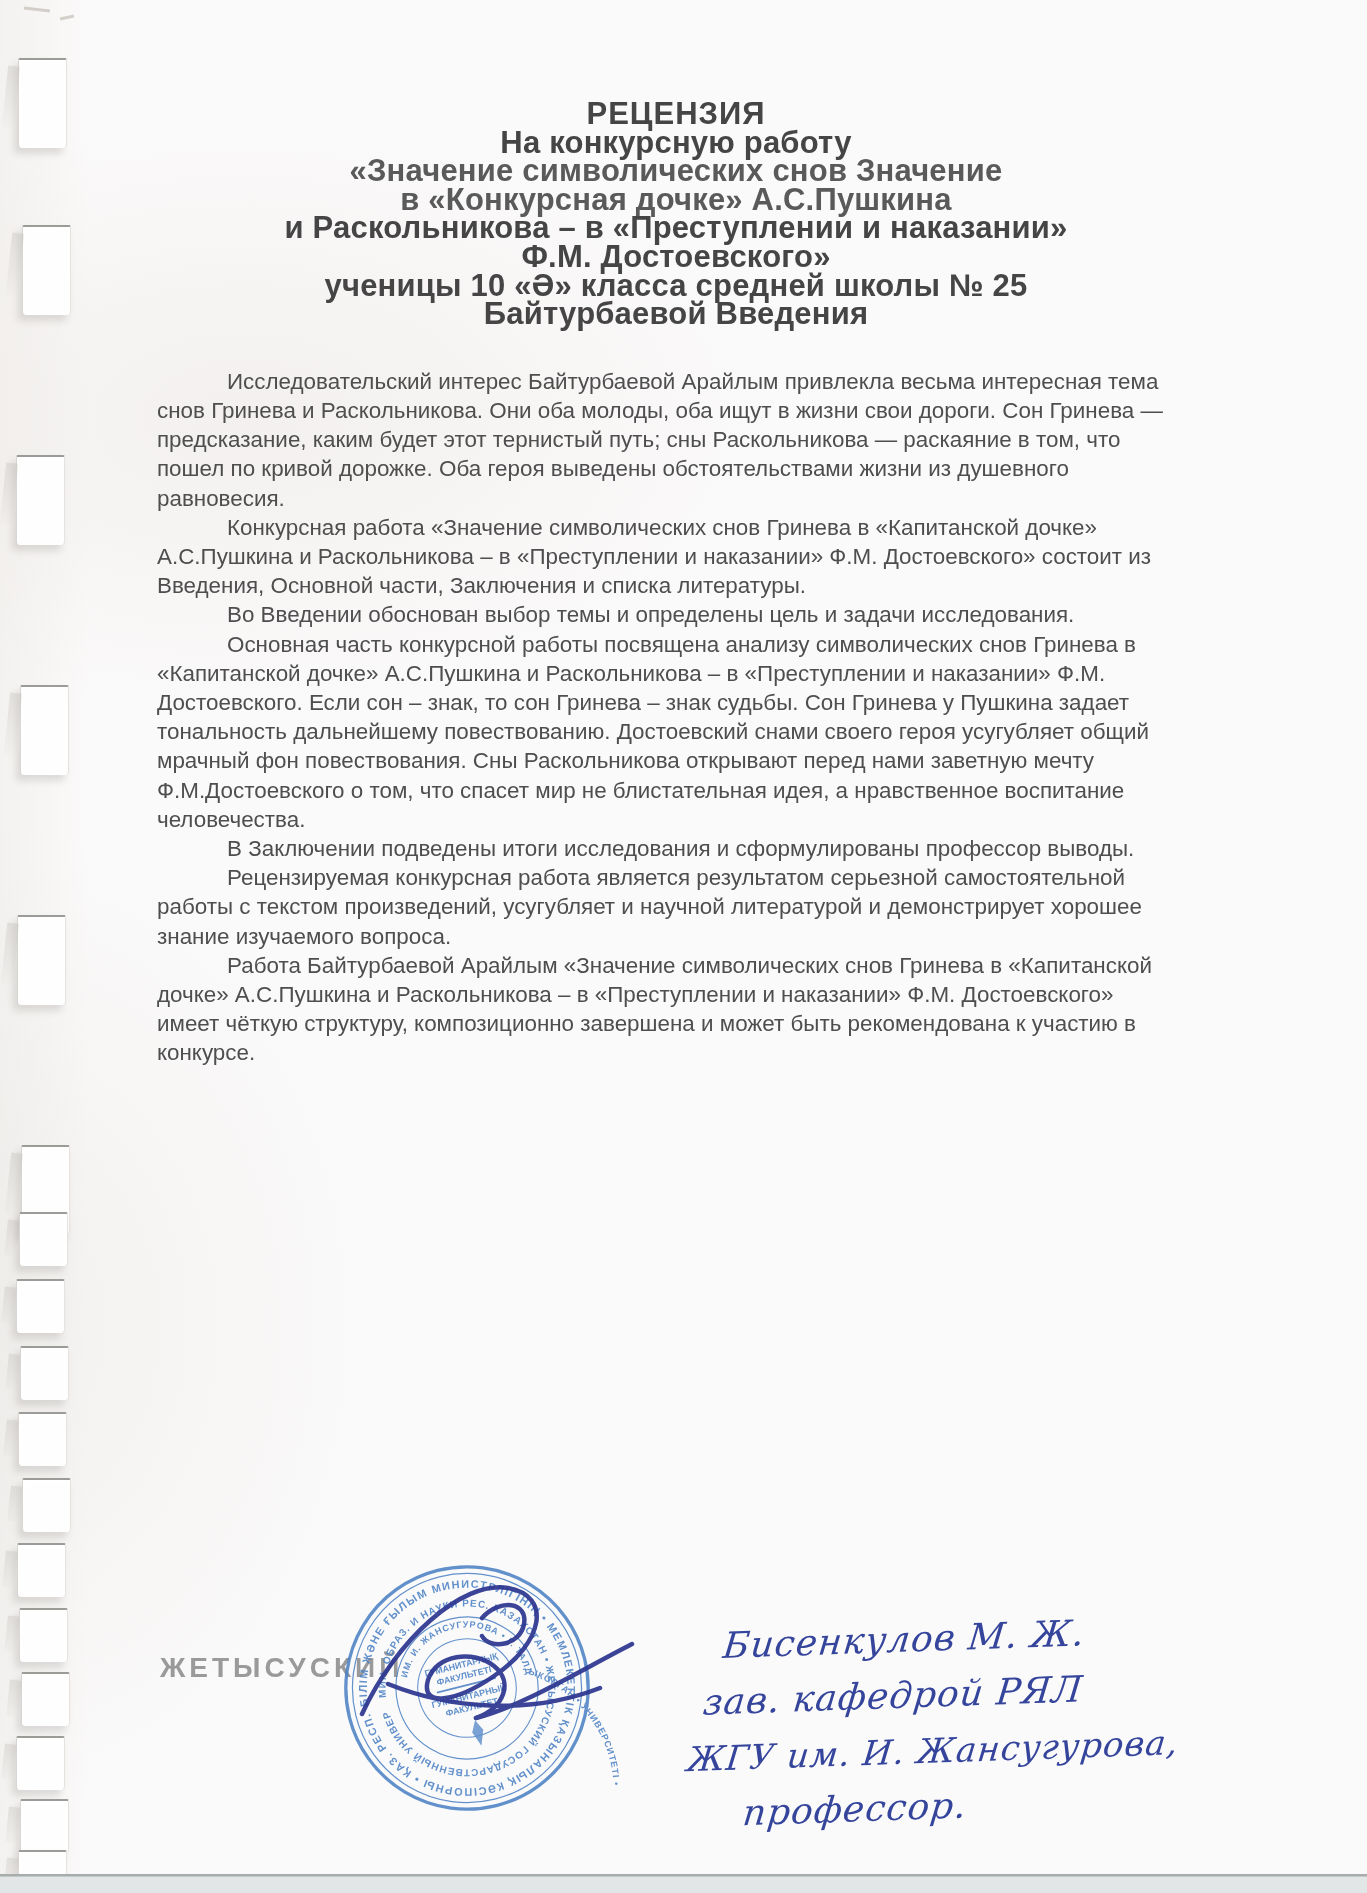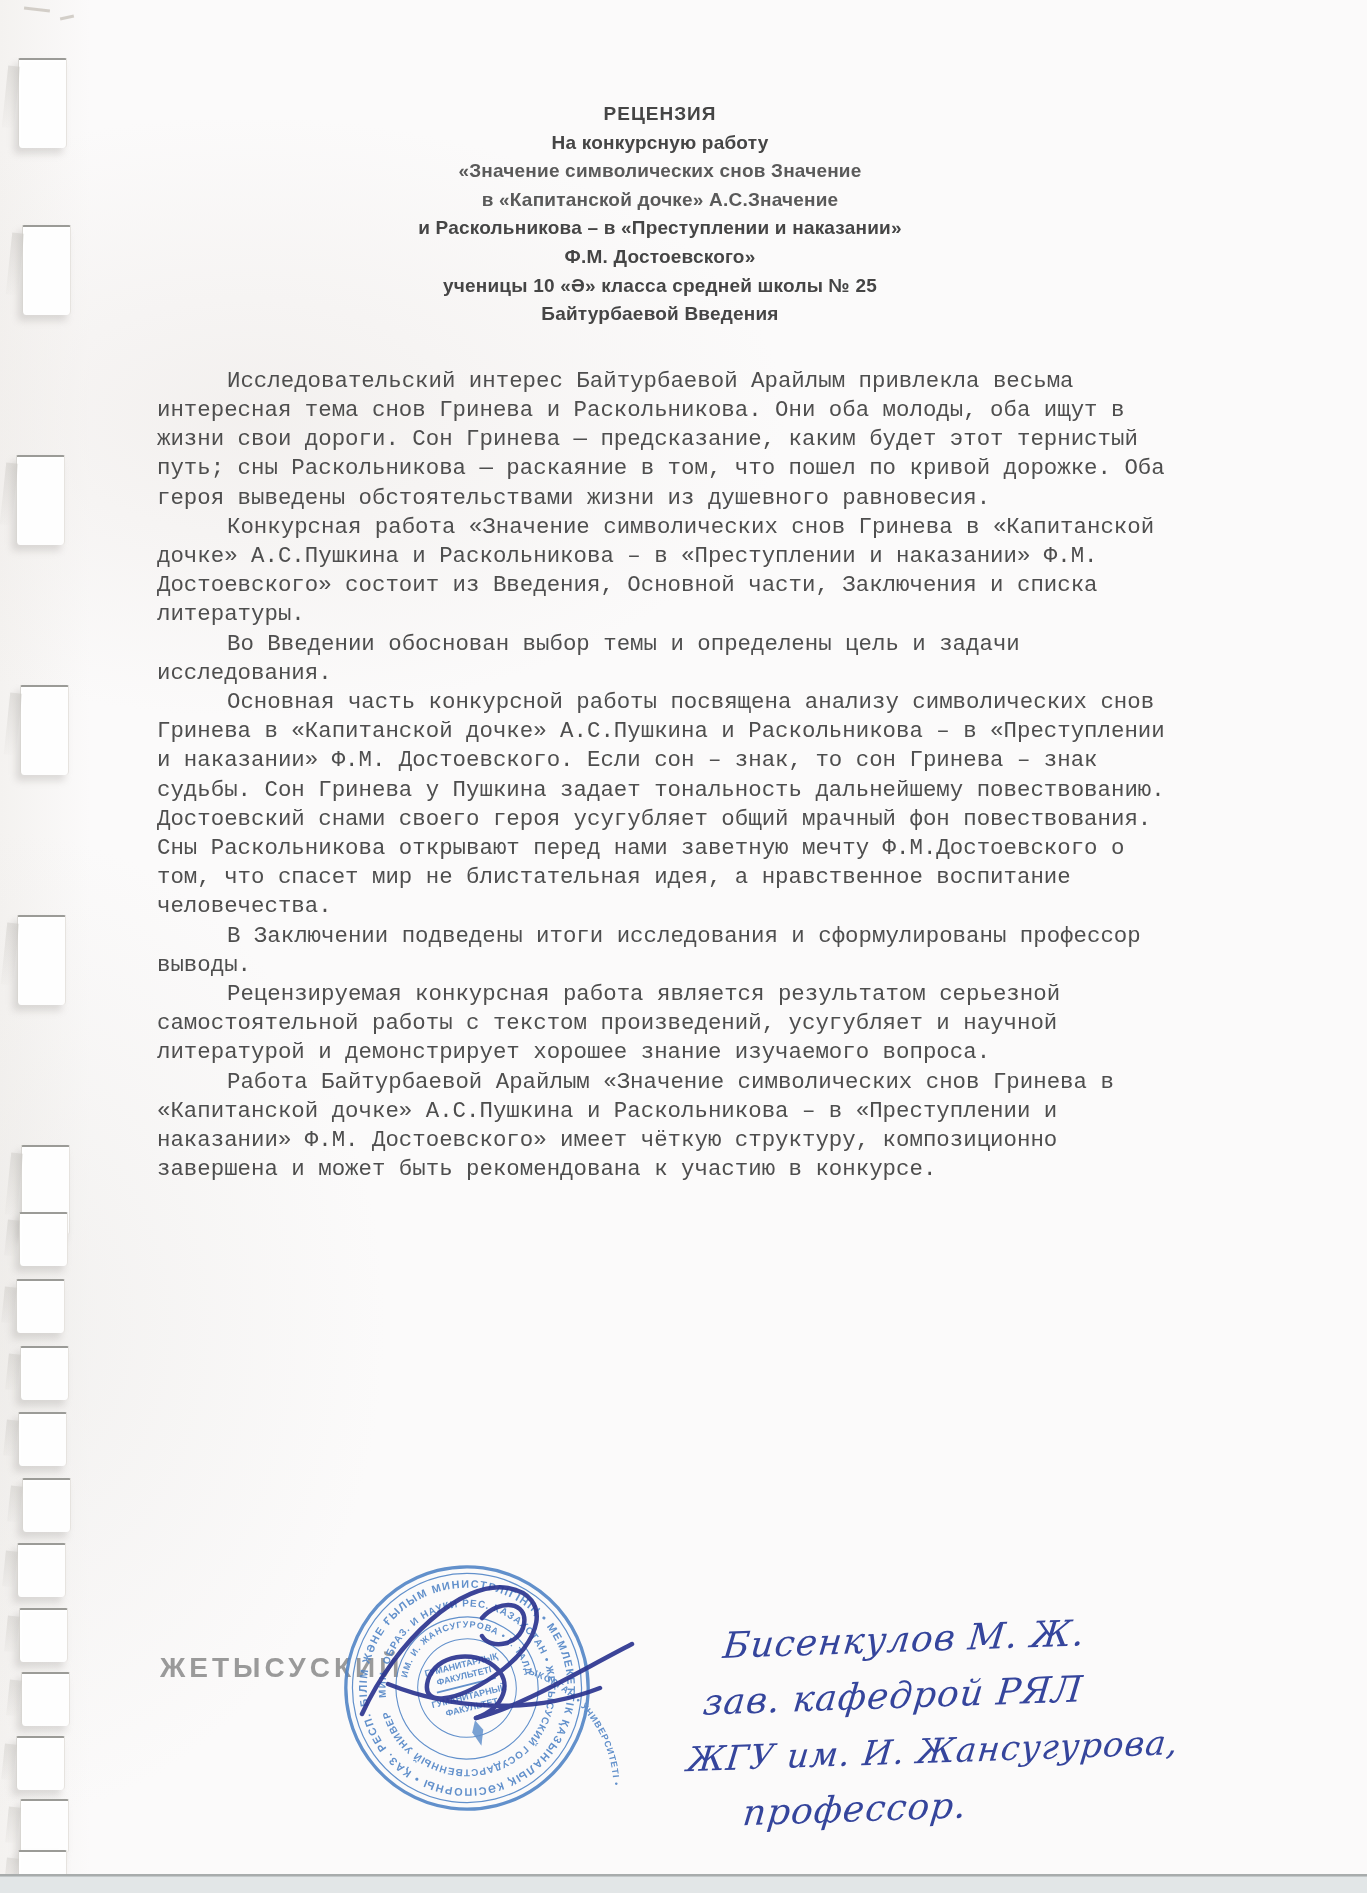--- a/index.html
+++ b/index.html
@@ -30,32 +30,33 @@
     content:"";position:absolute;left:-14px;top:6px;width:12px;height:70%;
     background:linear-gradient(135deg, rgba(190,187,182,.35), rgba(190,187,182,0));
     transform:rotate(6deg);
   }
   .corner-mark{position:absolute;border-top:3px solid #c9c4bd;width:26px;opacity:.8;}
 
   
   .content{position:absolute;left:0;top:0;width:100%;z-index:2;color:#4a4a4a;}
   .title-block{
     margin-top:100px;width:1320px;text-align:center;
-    font-weight:bold;font-size:19px;line-height:28.6px;color:#454545;
+    font-weight:bold;font-size:31px;line-height:28.6px;color:#454545;
     letter-spacing:.2px;
+    margin-left:16px;
   }
   .title-block .t-line:nth-child(1){letter-spacing:1px;}
   .title-block .t-line:nth-child(3),
   .title-block .t-line:nth-child(4){color:#5a5a5a;}
   .body-text{
     margin:38px 0 0 157px;width:1008px;
     font-size:22.4px;line-height:29.2px;color:#4e4e4e;
     text-align:left;
   }
-  .body-text p{margin:0;text-indent:70px;font-family:Liberation Mono, monospace;}
+  .body-text p{margin:0;text-indent:70px;}
 
   
   .reviewer-label{
     position:absolute;left:160px;top:1652px;z-index:3;
     font-size:28px;font-weight:bold;letter-spacing:4px;color:#9a9a9a;
   }
   .stamp-wrap{position:absolute;left:325px;top:1546px;width:284px;height:284px;z-index:4;opacity:.88;}
   .stamp-wrap svg{transform:rotate(-14deg);}
   .signature-wrap{position:absolute;left:332px;top:1556px;width:350px;height:210px;z-index:5;}
   .handwriting{
@@ -99,21 +100,21 @@
       <div class="hole" style="left: 18px; top: 1850px; height: 52px;"></div>
     </div>
   <div class="corner-mark" style="left:24px;top:8px;transform:rotate(7deg);"></div>
   <div class="corner-mark" style="left:60px;top:16px;width:14px;transform:rotate(-12deg);"></div>
 
   <div class="content">
     <div class="title-block">
       <div class="t-line">РЕЦЕНЗИЯ</div>
       <div class="t-line">На конкурсную работу</div>
       <div class="t-line">«Значение символических снов Значение</div>
-      <div class="t-line">в «Капитанской дочке» А.С.Значение</div>
+      <div class="t-line">в «Конкурсная дочке» А.С.Пушкина</div>
       <div class="t-line">и Раскольникова – в «Преступлении и наказании»</div>
       <div class="t-line">Ф.М. Достоевского»</div>
       <div class="t-line">ученицы 10 «Ә» класса средней школы № 25</div>
       <div class="t-line">Байтурбаевой Введения</div>
     </div>
 
     <div class="body-text">
       <p>Исследовательский интерес Байтурбаевой Арайлым привлекла весьма интересная тема снов Гринева и Раскольникова. Они оба молоды, оба ищут в жизни свои дороги. Сон Гринева — предсказание, каким будет этот тернистый путь; сны Раскольникова — раскаяние в том, что пошел по кривой дорожке. Оба героя выведены обстоятельствами жизни из душевного равновесия.</p>
       <p>Конкурсная работа «Значение символических снов Гринева в «Капитанской дочке» А.С.Пушкина и Раскольникова – в «Преступлении и наказании» Ф.М. Достоевского» состоит из Введения, Основной части, Заключения и списка литературы.</p>
       <p>Во Введении обоснован выбор темы и определены цель и задачи исследования.</p>

